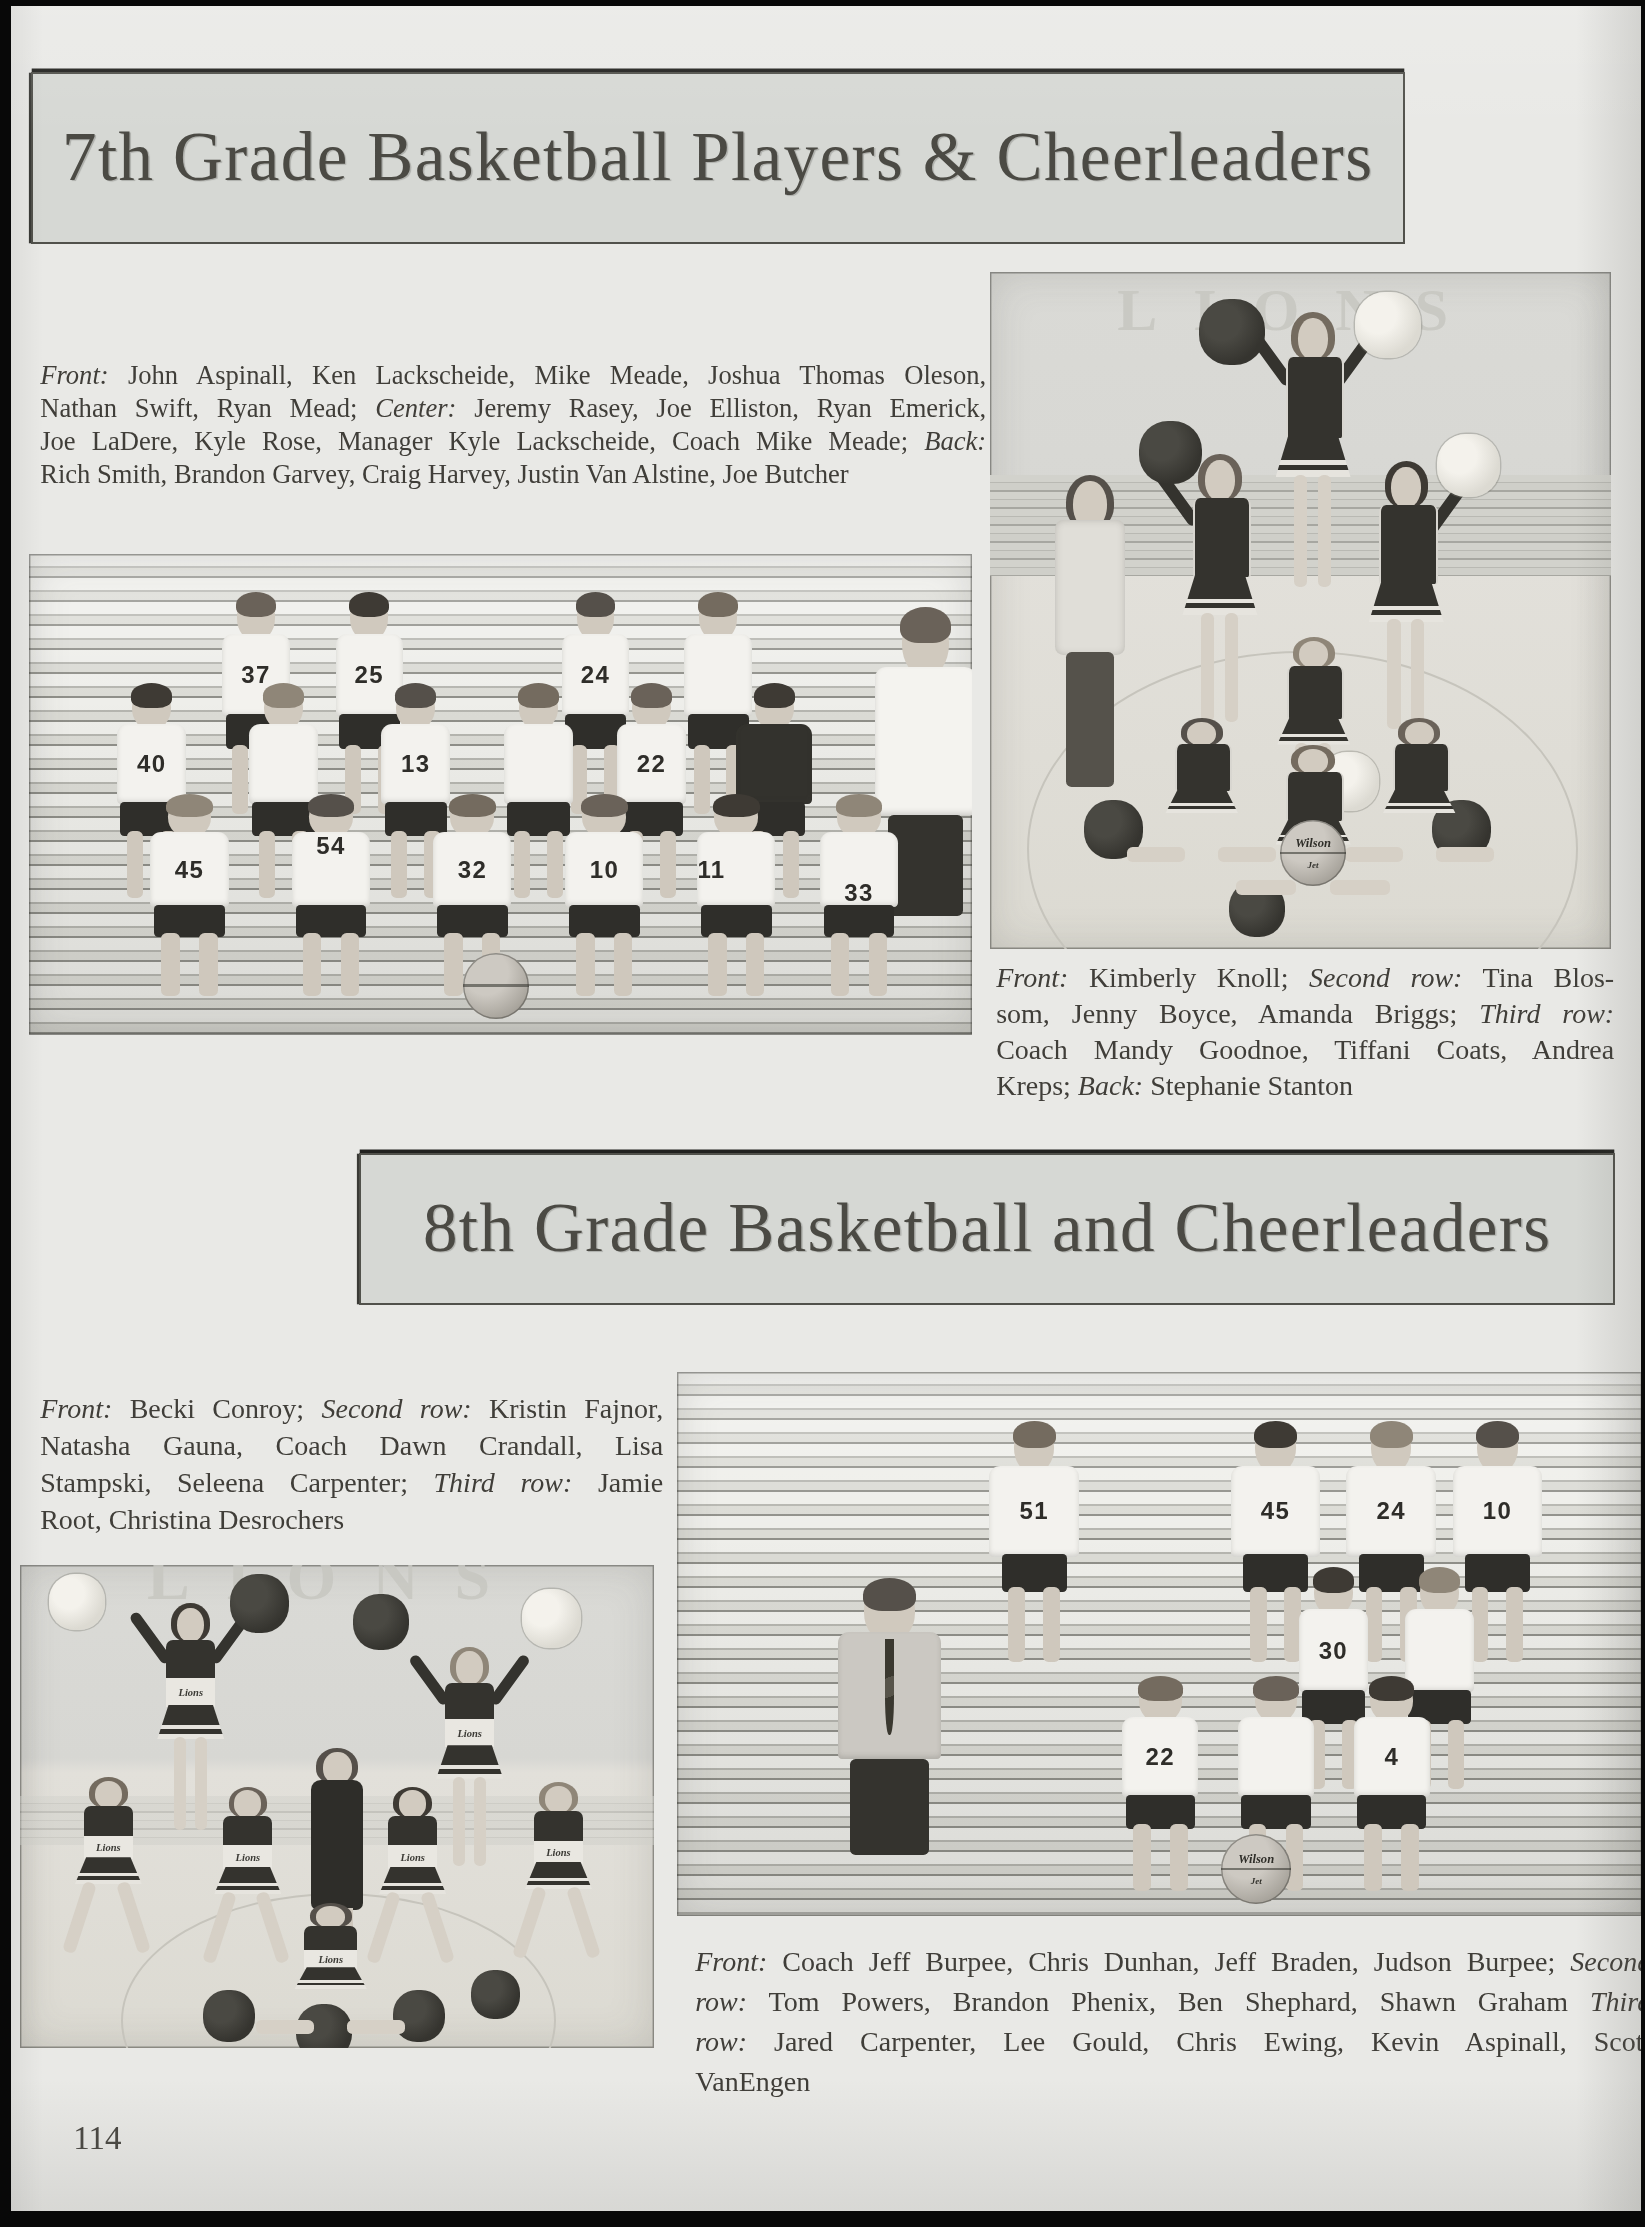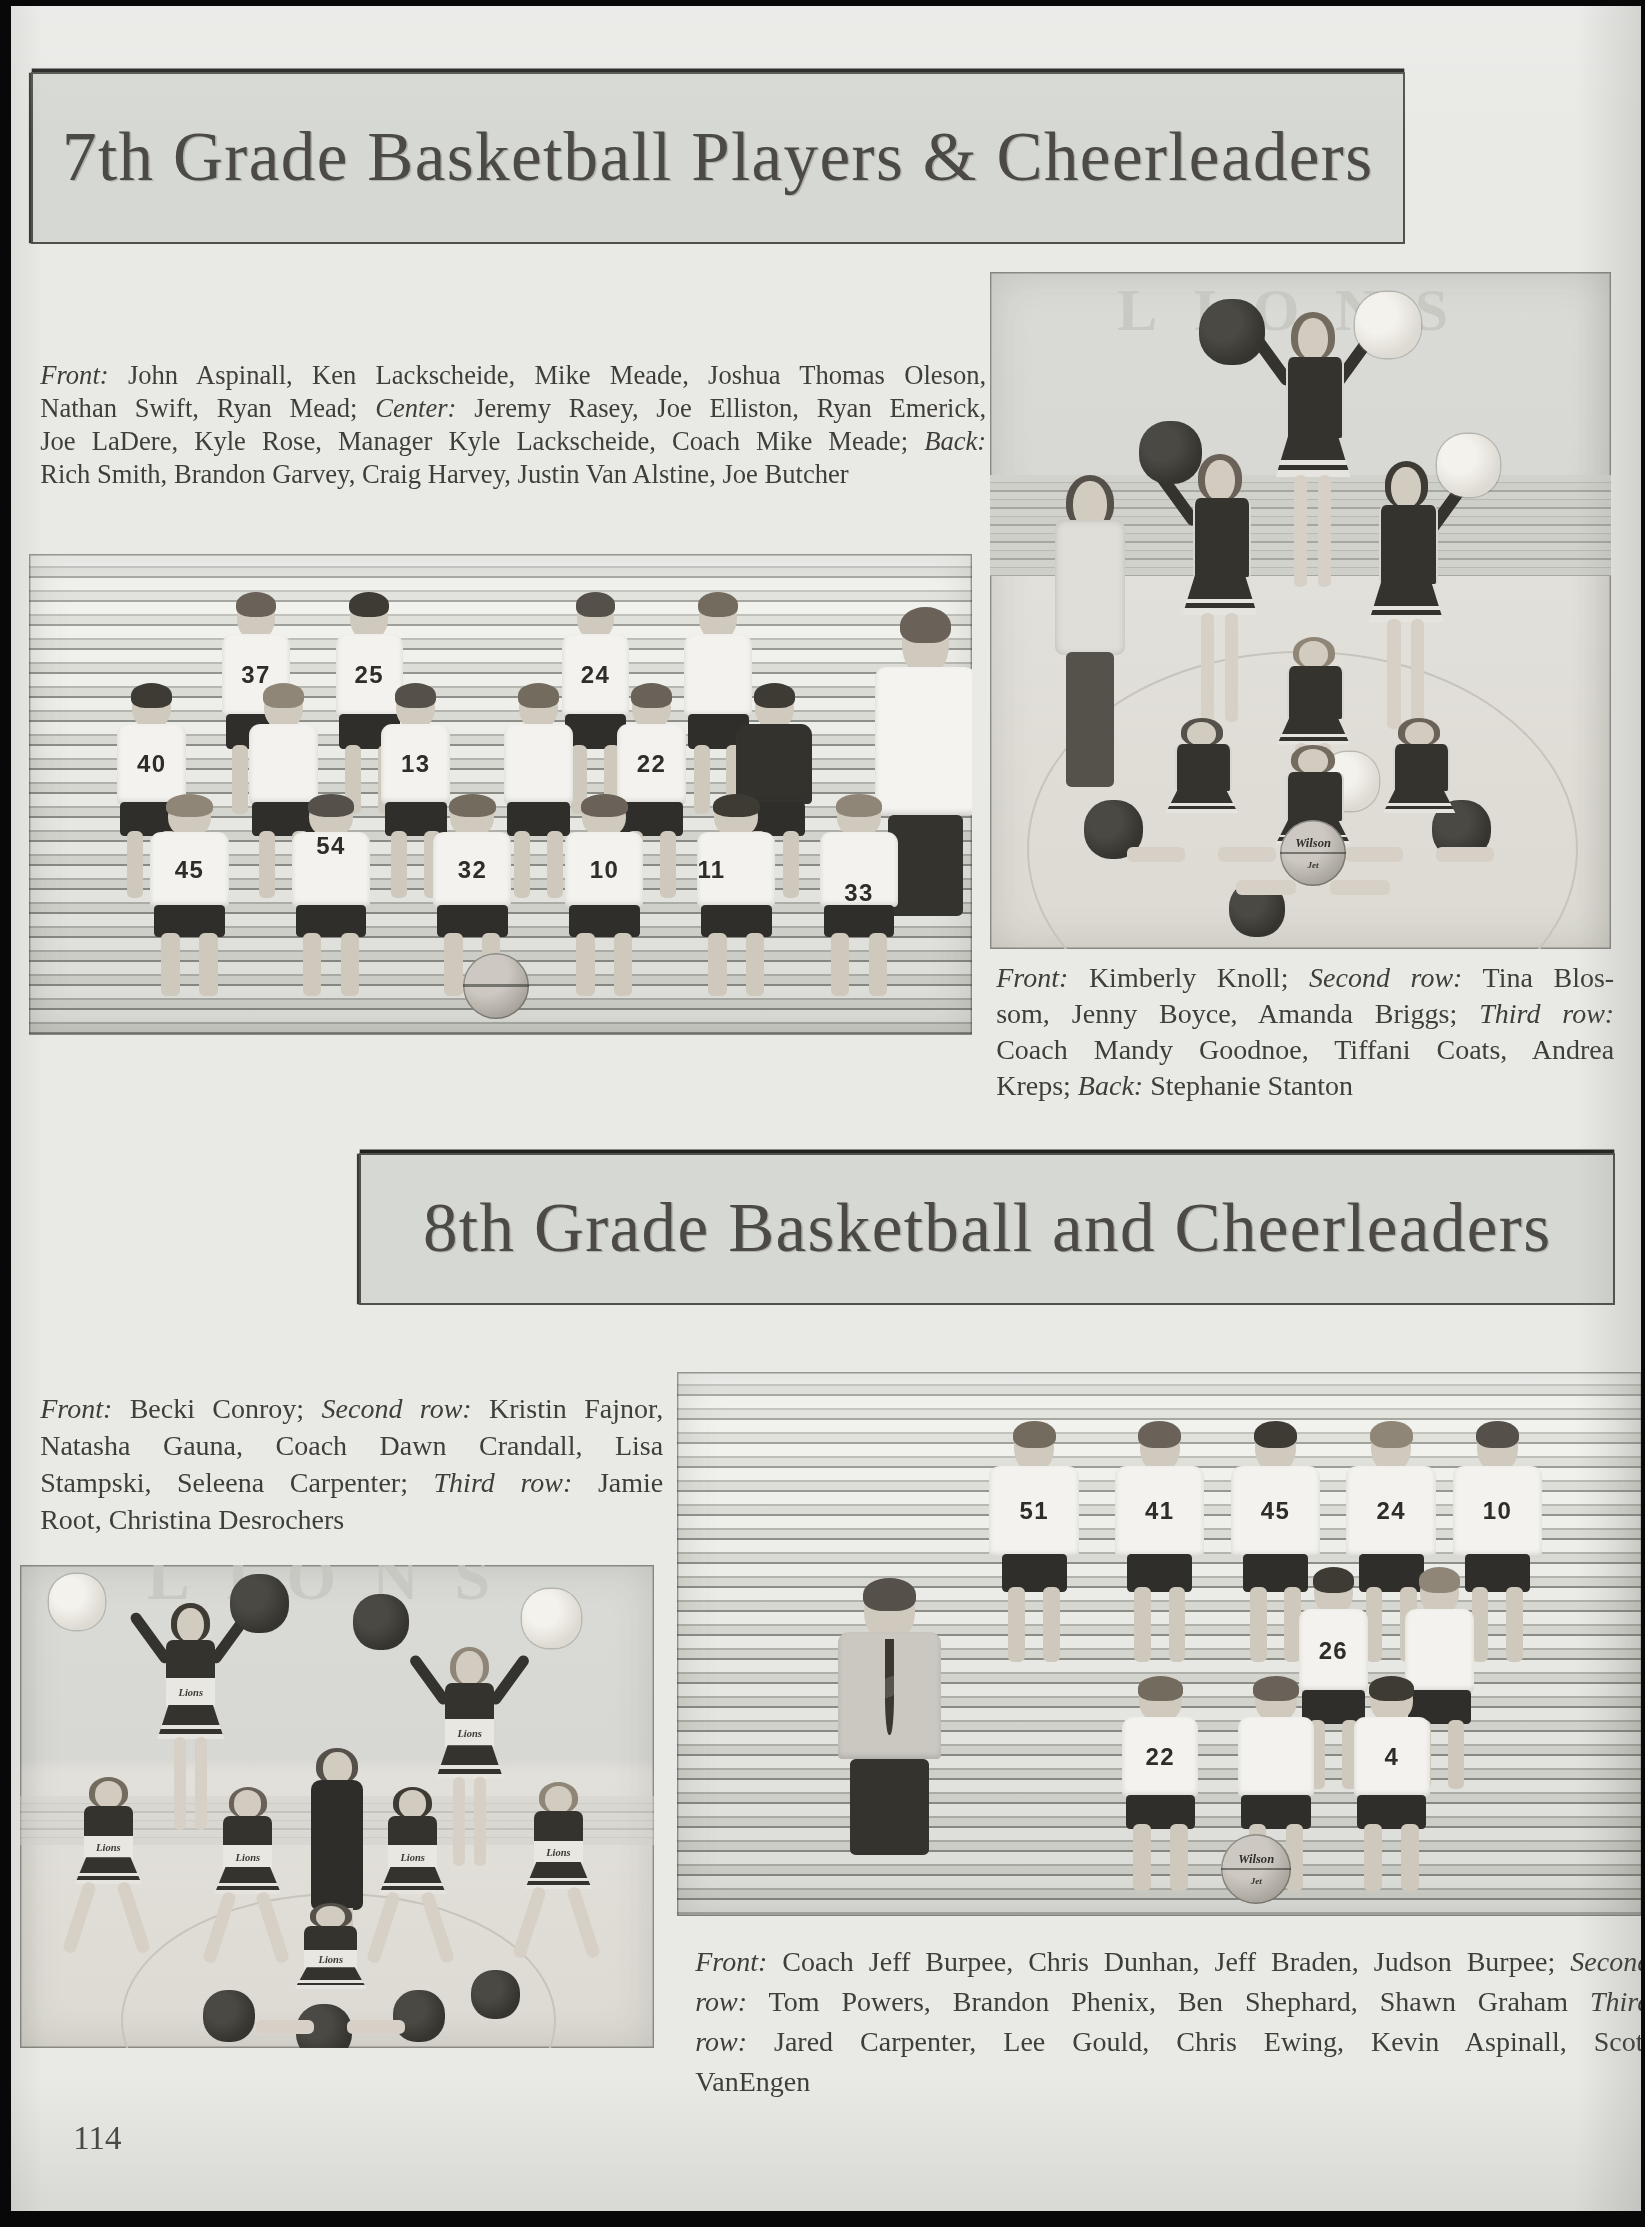--- a/index.html
+++ b/index.html
@@ -448,30 +448,20 @@
         <div class="fig" style="position: absolute; left: 37%; top: 9%; width: 112px; height: 252px; margin-left: -56px; z-index: 1;">
           <div style="position: absolute; left: 50%; top: 1%; width: 36%; height: 20%; margin-left: -18%; background: rgb(208, 201, 190); border-radius: 48%;"></div>
           <div style="position: absolute; left: 50%; top: 0px; width: 38%; height: 11%; margin-left: -19%; background: rgb(116, 107, 95); border-radius: 50% 50% 36% 36%;"></div>
           <div style="position: absolute; left: 50%; top: 18%; width: 80%; height: 36%; margin-left: -40%; background: rgb(243, 242, 238); border-radius: 11.2px 11.2px 4.2px 4.2px; display: flex; align-items: center; justify-content: center; box-shadow: rgba(60, 60, 55, 0.18) 0px -2.8px 5.6px inset;">
             <span class="num">51</span>
           </div>
           <div style="position: absolute; left: 50%; top: 53%; width: 58%; height: 15%; margin-left: -29%; background: rgb(47, 46, 42); border-radius: 4.2px;"></div>
           <div style="position: absolute; left: 27%; top: 66%; width: 15%; height: 30%; background: rgb(207, 200, 189); border-radius: 5.6px;"></div>
           <div style="position: absolute; left: 58%; top: 66%; width: 15%; height: 30%; background: rgb(207, 200, 189); border-radius: 5.6px;"></div>
         </div>
-        <div class="fig" style="position: absolute; left: 50%; top: 9%; width: 112px; height: 252px; margin-left: -56px; z-index: 1;">
-          <div style="position: absolute; left: 50%; top: 1%; width: 36%; height: 20%; margin-left: -18%; background: rgb(208, 201, 190); border-radius: 48%;"></div>
-          <div style="position: absolute; left: 50%; top: 0px; width: 38%; height: 11%; margin-left: -19%; background: rgb(106, 98, 89); border-radius: 50% 50% 36% 36%;"></div>
-          <div style="position: absolute; left: 50%; top: 18%; width: 80%; height: 36%; margin-left: -40%; background: rgb(243, 242, 238); border-radius: 11.2px 11.2px 4.2px 4.2px; display: flex; align-items: center; justify-content: center; box-shadow: rgba(60, 60, 55, 0.18) 0px -2.8px 5.6px inset;">
-            <span class="num">41</span>
-          </div>
-          <div style="position: absolute; left: 50%; top: 53%; width: 58%; height: 15%; margin-left: -29%; background: rgb(47, 46, 42); border-radius: 4.2px;"></div>
-          <div style="position: absolute; left: 27%; top: 66%; width: 15%; height: 30%; background: rgb(207, 200, 189); border-radius: 5.6px;"></div>
-          <div style="position: absolute; left: 58%; top: 66%; width: 15%; height: 30%; background: rgb(207, 200, 189); border-radius: 5.6px;"></div>
-        </div>
         <div class="fig" style="position: absolute; left: 62%; top: 9%; width: 112px; height: 252px; margin-left: -56px; z-index: 1;">
           <div style="position: absolute; left: 50%; top: 1%; width: 36%; height: 20%; margin-left: -18%; background: rgb(208, 201, 190); border-radius: 48%;"></div>
           <div style="position: absolute; left: 50%; top: 0px; width: 38%; height: 11%; margin-left: -19%; background: rgb(62, 58, 52); border-radius: 50% 50% 36% 36%;"></div>
           <div style="position: absolute; left: 50%; top: 18%; width: 80%; height: 36%; margin-left: -40%; background: rgb(243, 242, 238); border-radius: 11.2px 11.2px 4.2px 4.2px; display: flex; align-items: center; justify-content: center; box-shadow: rgba(60, 60, 55, 0.18) 0px -2.8px 5.6px inset;">
             <span class="num">45</span>
           </div>
           <div style="position: absolute; left: 50%; top: 53%; width: 58%; height: 15%; margin-left: -29%; background: rgb(47, 46, 42); border-radius: 4.2px;"></div>
           <div style="position: absolute; left: 27%; top: 66%; width: 15%; height: 30%; background: rgb(207, 200, 189); border-radius: 5.6px;"></div>
           <div style="position: absolute; left: 58%; top: 66%; width: 15%; height: 30%; background: rgb(207, 200, 189); border-radius: 5.6px;"></div>
         </div>
@@ -492,21 +482,21 @@
             <span class="num">10</span>
           </div>
           <div style="position: absolute; left: 50%; top: 53%; width: 58%; height: 15%; margin-left: -29%; background: rgb(47, 46, 42); border-radius: 4.2px;"></div>
           <div style="position: absolute; left: 27%; top: 66%; width: 15%; height: 30%; background: rgb(207, 200, 189); border-radius: 5.6px;"></div>
           <div style="position: absolute; left: 58%; top: 66%; width: 15%; height: 30%; background: rgb(207, 200, 189); border-radius: 5.6px;"></div>
         </div>
         <div class="fig" style="position: absolute; left: 68%; top: 36%; width: 108px; height: 231px; margin-left: -54px; z-index: 3;">
           <div style="position: absolute; left: 50%; top: 1%; width: 36%; height: 20%; margin-left: -18%; background: rgb(208, 201, 190); border-radius: 48%;"></div>
           <div style="position: absolute; left: 50%; top: 0px; width: 38%; height: 11%; margin-left: -19%; background: rgb(62, 58, 52); border-radius: 50% 50% 36% 36%;"></div>
           <div style="position: absolute; left: 50%; top: 18%; width: 64%; height: 36%; margin-left: -32%; background: rgb(243, 242, 238); border-radius: 11.2px 11.2px 4.2px 4.2px; display: flex; align-items: center; justify-content: center; box-shadow: rgba(60, 60, 55, 0.18) 0px -2.8px 5.6px inset;">
-            <span class="num">26</span>
+            <span class="num">30</span>
           </div>
           <div style="position: absolute; left: 50%; top: 53%; width: 58%; height: 15%; margin-left: -29%; background: rgb(47, 46, 42); border-radius: 4.2px;"></div>
           <div style="position: absolute; left: 27%; top: 66%; width: 15%; height: 30%; background: rgb(207, 200, 189); border-radius: 5.6px;"></div>
           <div style="position: absolute; left: 58%; top: 66%; width: 15%; height: 30%; background: rgb(207, 200, 189); border-radius: 5.6px;"></div>
         </div>
         <div class="fig" style="position: absolute; left: 79%; top: 36%; width: 108px; height: 231px; margin-left: -54px; z-index: 3;">
           <div style="position: absolute; left: 50%; top: 1%; width: 36%; height: 20%; margin-left: -18%; background: rgb(208, 201, 190); border-radius: 48%;"></div>
           <div style="position: absolute; left: 50%; top: 0px; width: 38%; height: 11%; margin-left: -19%; background: rgb(143, 134, 120); border-radius: 50% 50% 36% 36%;"></div>
           <div style="position: absolute; left: 50%; top: 18%; width: 64%; height: 36%; margin-left: -32%; background: rgb(243, 242, 238); border-radius: 11.2px 11.2px 4.2px 4.2px; display: flex; align-items: center; justify-content: center; box-shadow: rgba(60, 60, 55, 0.18) 0px -2.8px 5.6px inset;"></div>
           <div style="position: absolute; left: 50%; top: 53%; width: 58%; height: 15%; margin-left: -29%; background: rgb(47, 46, 42); border-radius: 4.2px;"></div>

